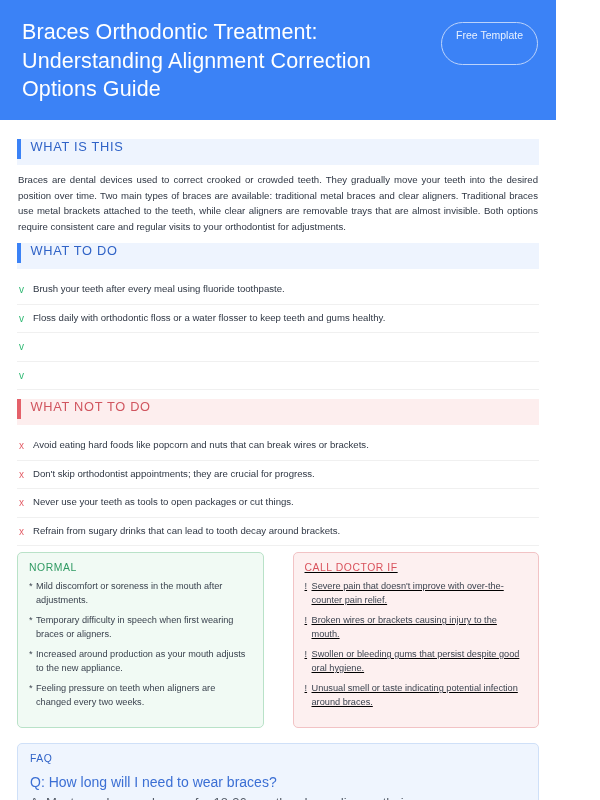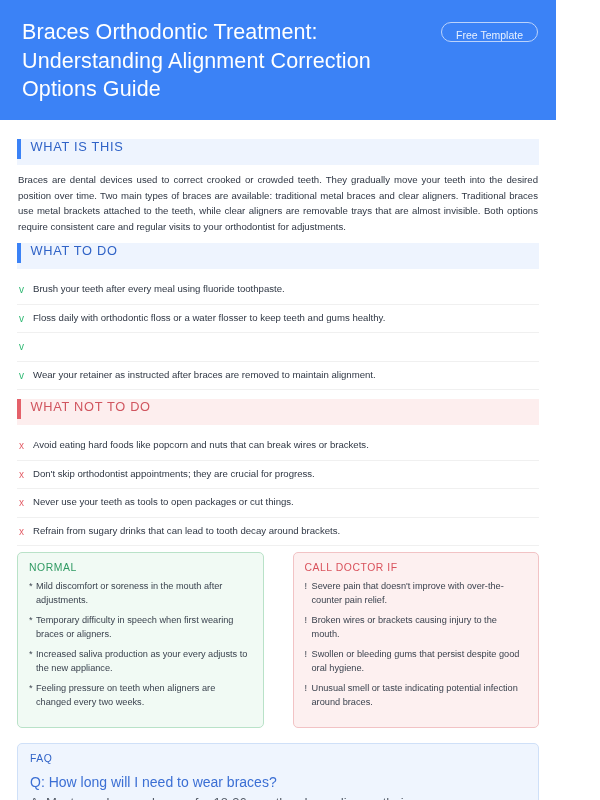--- a/index.html
+++ b/index.html
@@ -42,21 +42,21 @@
     max-width: 420px;
     margin: 0;
     padding-top: 2px;
   }
   .badge {
     margin-top: 6px;
     border: 1.3px solid #bcd3fb;
     color: #e9f1ff;
     border-radius: 999px;
     font-size: 10.5px;
-    padding: 6px 14px 0;
+    padding: 6px 14px 23px;
     white-space: nowrap;
     background: transparent;
   }
 
   
   .body {
     flex: 1 1 auto;
     padding: 10px 17px 0 17px;
     box-sizing: border-box;
   }
@@ -122,21 +122,21 @@
     margin-top: 6px;
   }
   .box {
     flex: 1 1 0;
     border-radius: 5px;
     padding: 9px 11px 11px;
     box-sizing: border-box;
     min-height: 133px;
   }
   .box.green { background: #f1faf4; border: 1px solid #b9e2c8; }
-  .box.pink  { background: #fdf0f0; border: 1px solid #f2c3c5; }
+  .box.pink  { background: #fdf0f0; border: 1px solid #f2c3c5; text-decoration: underline; }
   .box-title {
     font-size: 10.4px;
     letter-spacing: .55px;
     margin-bottom: 7px;
   }
   .box.green .box-title { color: #2f9a63; }
   .box.pink  .box-title { color: #d9525c; }
   .box ul {
     list-style: none;
     margin: 0;
@@ -225,21 +225,20 @@
       </li>
       <li>
         <span class="mk">v</span>
         <span>Floss daily with orthodontic floss or a water flosser to keep teeth and gums healthy.</span>
       </li>
       <li>
         <span class="mk">v</span>
       </li>
       <li>
         <span class="mk">v</span>
-        <span>Wear your retainer as instructed after braces are removed to maintain alignment.</span>
       </li>
     </ul>
 
     <div class="sec-head red">
       <span class="bar"></span>
       <span class="txt">WHAT NOT TO DO</span>
     </div>
     <ul class="items dont">
       <li>
         <span class="mk">x</span>
@@ -267,21 +266,21 @@
           <li>
             <span class="mk">*</span>
             <span>Mild discomfort or soreness in the mouth after adjustments.</span>
           </li>
           <li>
             <span class="mk">*</span>
             <span>Temporary difficulty in speech when first wearing braces or aligners.</span>
           </li>
           <li>
             <span class="mk">*</span>
-            <span>Increased saliva production as your every adjusts to the new appliance.</span>
+            <span>Increased around production as your mouth adjusts to the new appliance.</span>
           </li>
           <li>
             <span class="mk">*</span>
             <span>Feeling pressure on teeth when aligners are changed every two weeks.</span>
           </li>
         </ul>
       </div>
 
       <div class="box pink">
         <div class="box-title">CALL DOCTOR IF</div>

